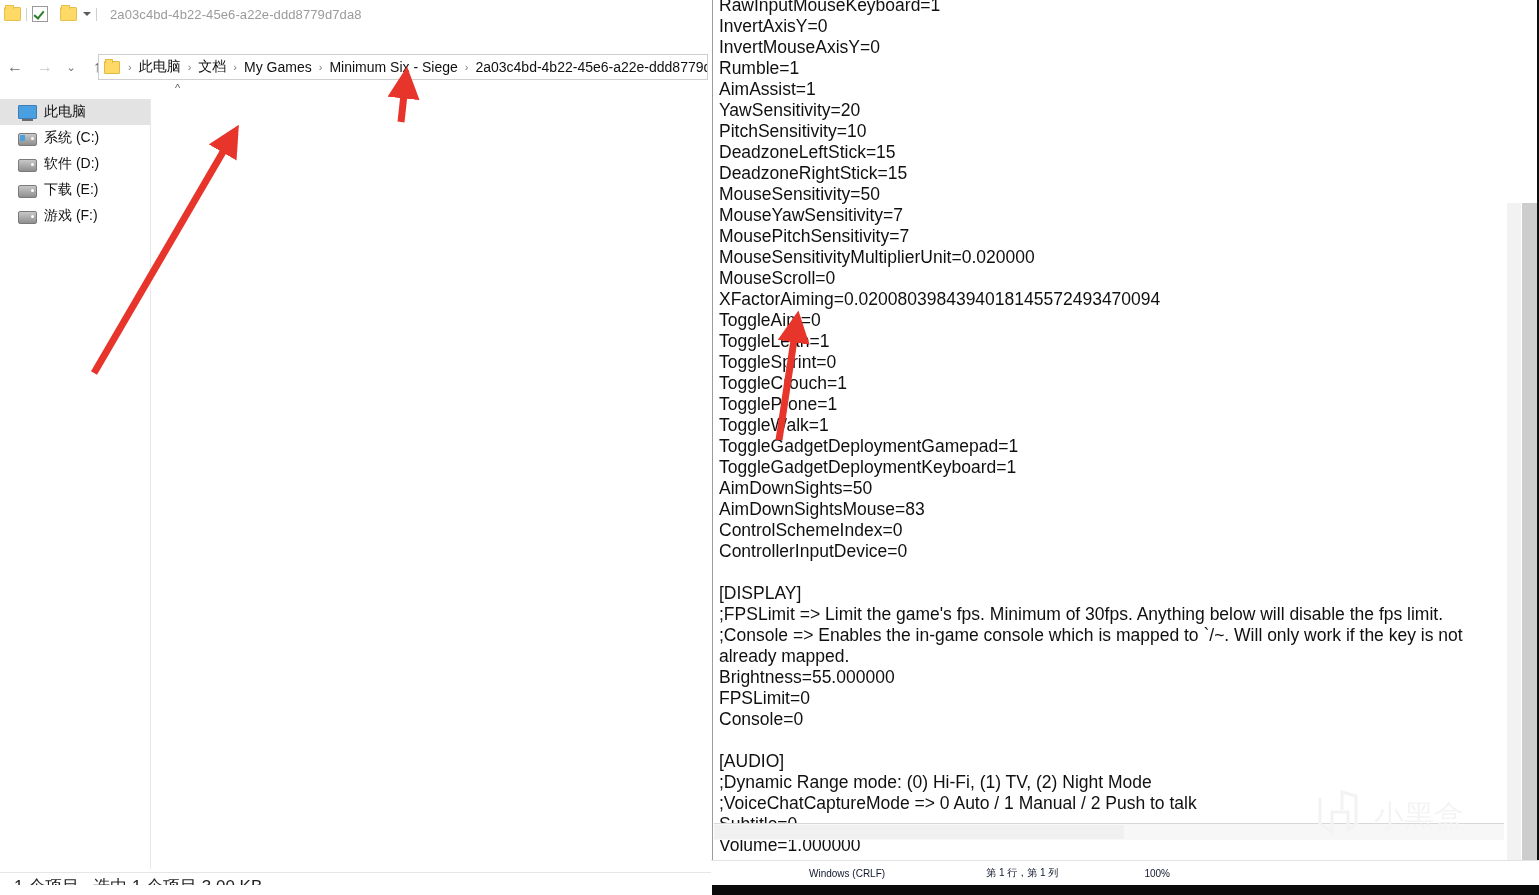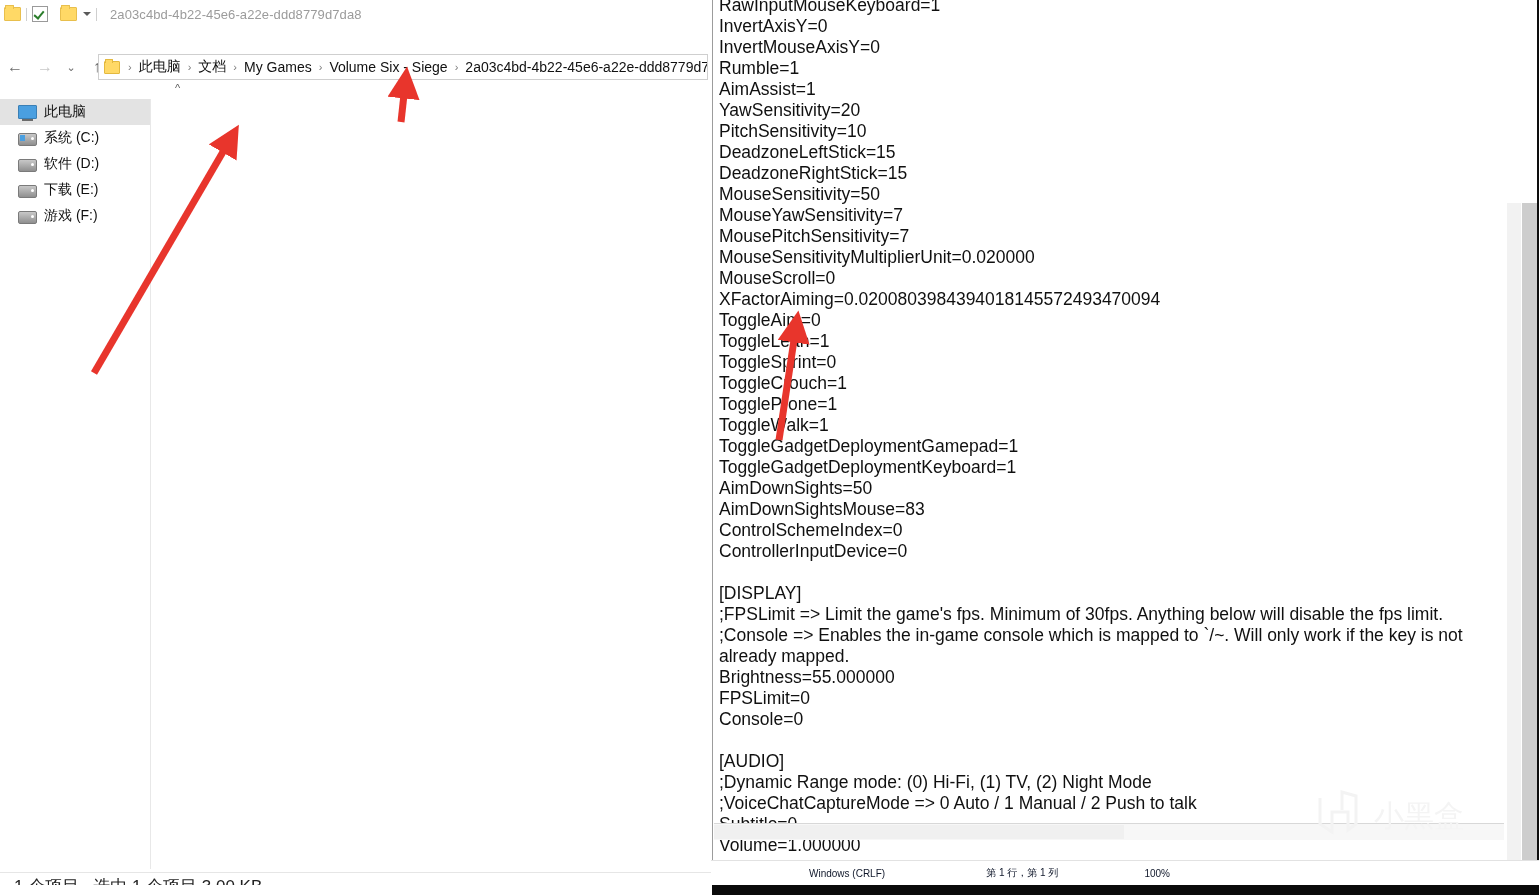--- a/index.html
+++ b/index.html
@@ -140,21 +140,21 @@
 
     <div class="addrbar">
       <div class="addr-folder"></div>
       <span class="crumb-sep">›</span>
       <span class="crumb">此电脑</span>
       <span class="crumb-sep">›</span>
       <span class="crumb">文档</span>
       <span class="crumb-sep">›</span>
       <span class="crumb">My Games</span>
       <span class="crumb-sep">›</span>
-      <span class="crumb">Volume Six - Siege</span>
+      <span class="crumb">Minimum Six - Siege</span>
       <span class="crumb-sep">›</span>
       <span class="crumb">2a03c4bd-4b22-45e6-a22e-ddd8779d7d</span>
     </div>
 
     <div class="sort-caret">^</div>
 
     <div class="np-divider"></div>
     <div class="navpane">
       <div class="np-item sel">
         <span class="np-icon ic-pc"></span>

